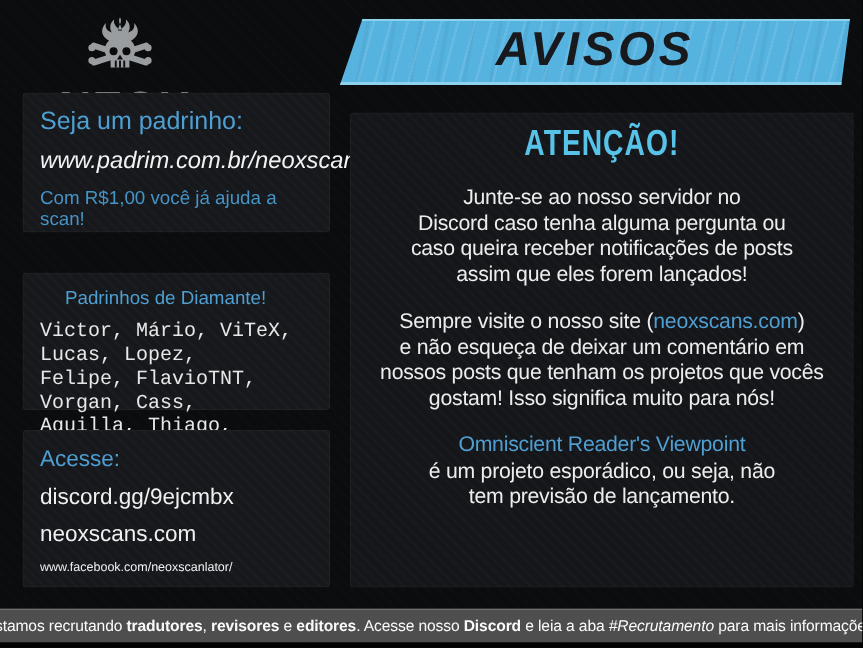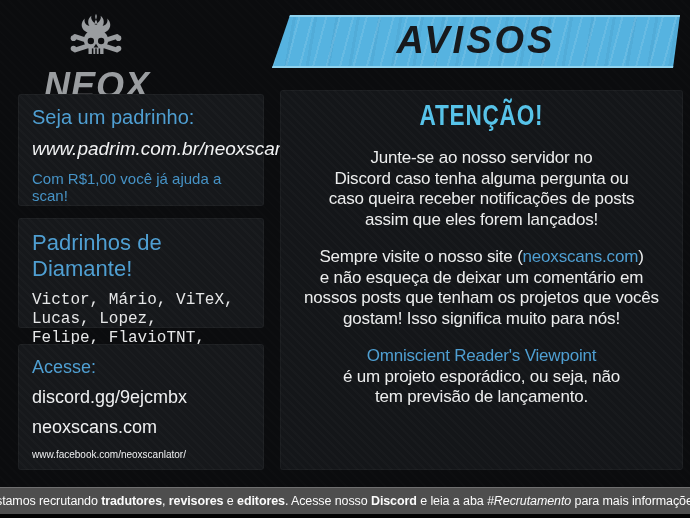--- a/index.html
+++ b/index.html
@@ -39,28 +39,28 @@
     color:#17191c; letter-spacing:3px; padding-bottom:2px;
   }
   
   .panel {
     position:absolute; left:18px; width:246px;
     background:#16181b;
     background-image: repeating-linear-gradient(45deg, rgba(255,255,255,.014) 0 2px, transparent 2px 6px);
     border-radius:3px; box-shadow: inset 0 0 0 1px rgba(255,255,255,.035);
     padding:10px 14px;
   }
-  .panel-padrinho { top:94px;  height:112px; }
+  .panel-padrinho { top:74px;  height:112px; }
   .panel-diamante { top:218px; height:110px; }
   .panel-acesse   { top:344px; height:126px; }
   .blue-heading { color:#4f9fd2; }
   .h-padrinho { font-size:20px; margin-top:2px; }
   .url-padrim { font-style:italic; font-size:19px; color:#f1f2f3; margin-top:9px; }
   .note-padrim { font-size:15px; color:#4693c6; margin-top:10px; }
-  .h-diamante { font-size:22px; margin-top:2px; }
+  .h-diamante { font-size:15px; margin-top:2px;margin-left:20px; }
   .names { font-size:16px; line-height:19px; margin-top:9px; color:#e6e7e8;font-family:Liberation Mono, monospace; }
   .h-acesse { font-size:18px; margin-top:3px; }
   .acesse-link { font-size:18px; color:#eff0f1; margin-top:9px; }
   .acesse-link.small { font-size:10px; margin-top:11px; }
   
   .attention {
     position:absolute; left:280px; top:90px; width:403px; height:380px;
     background:#141619;
     background-image: repeating-linear-gradient(45deg, rgba(255,255,255,.014) 0 2px, transparent 2px 6px);
     border-radius:3px; box-shadow: inset 0 0 0 1px rgba(255,255,255,.035);

